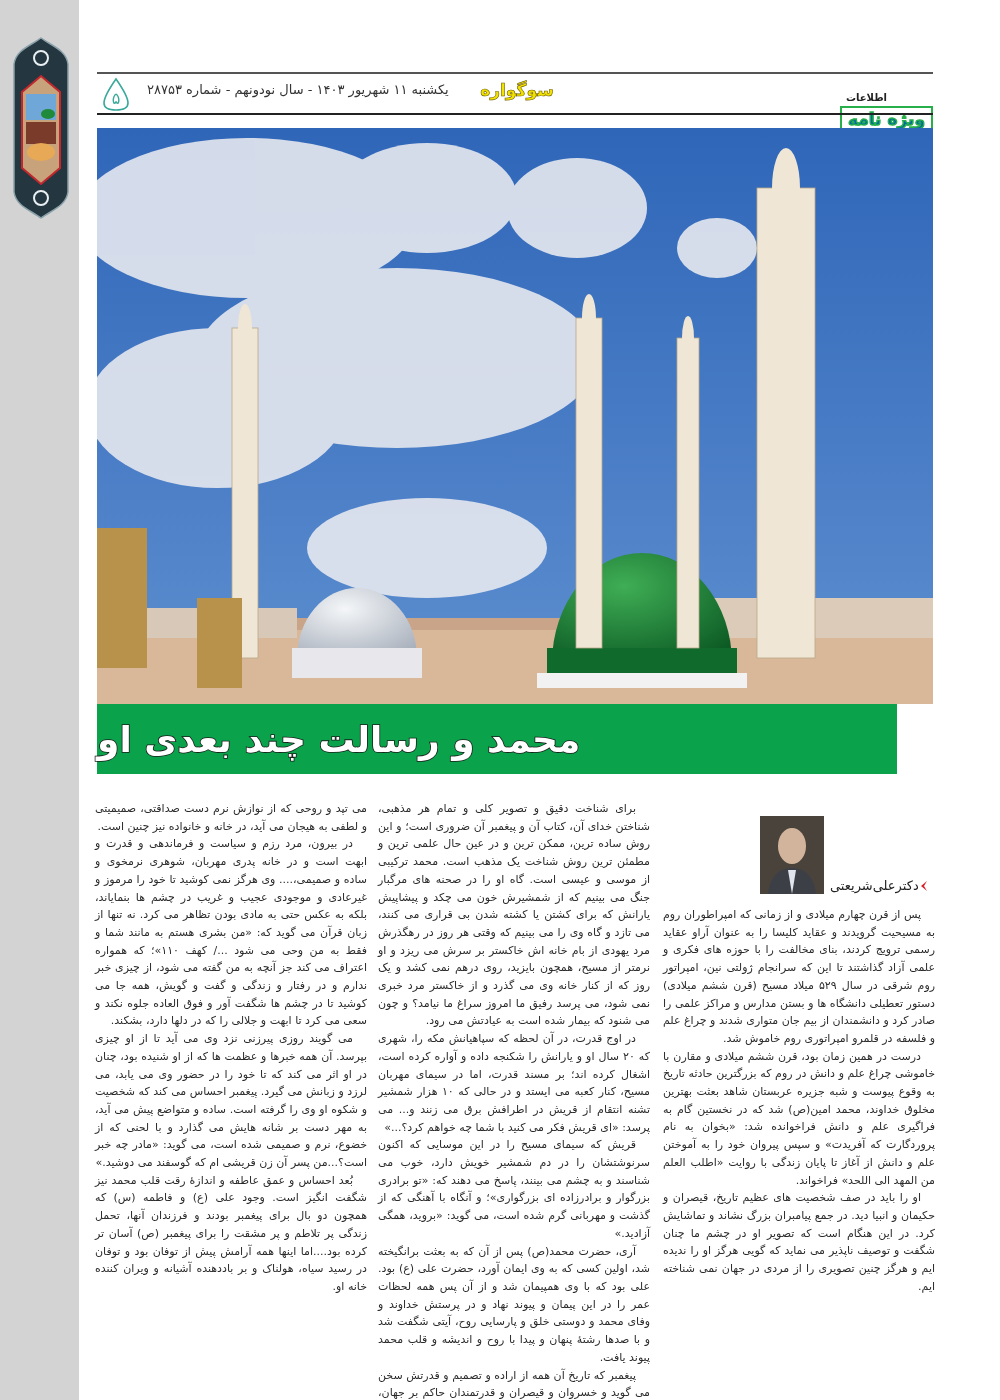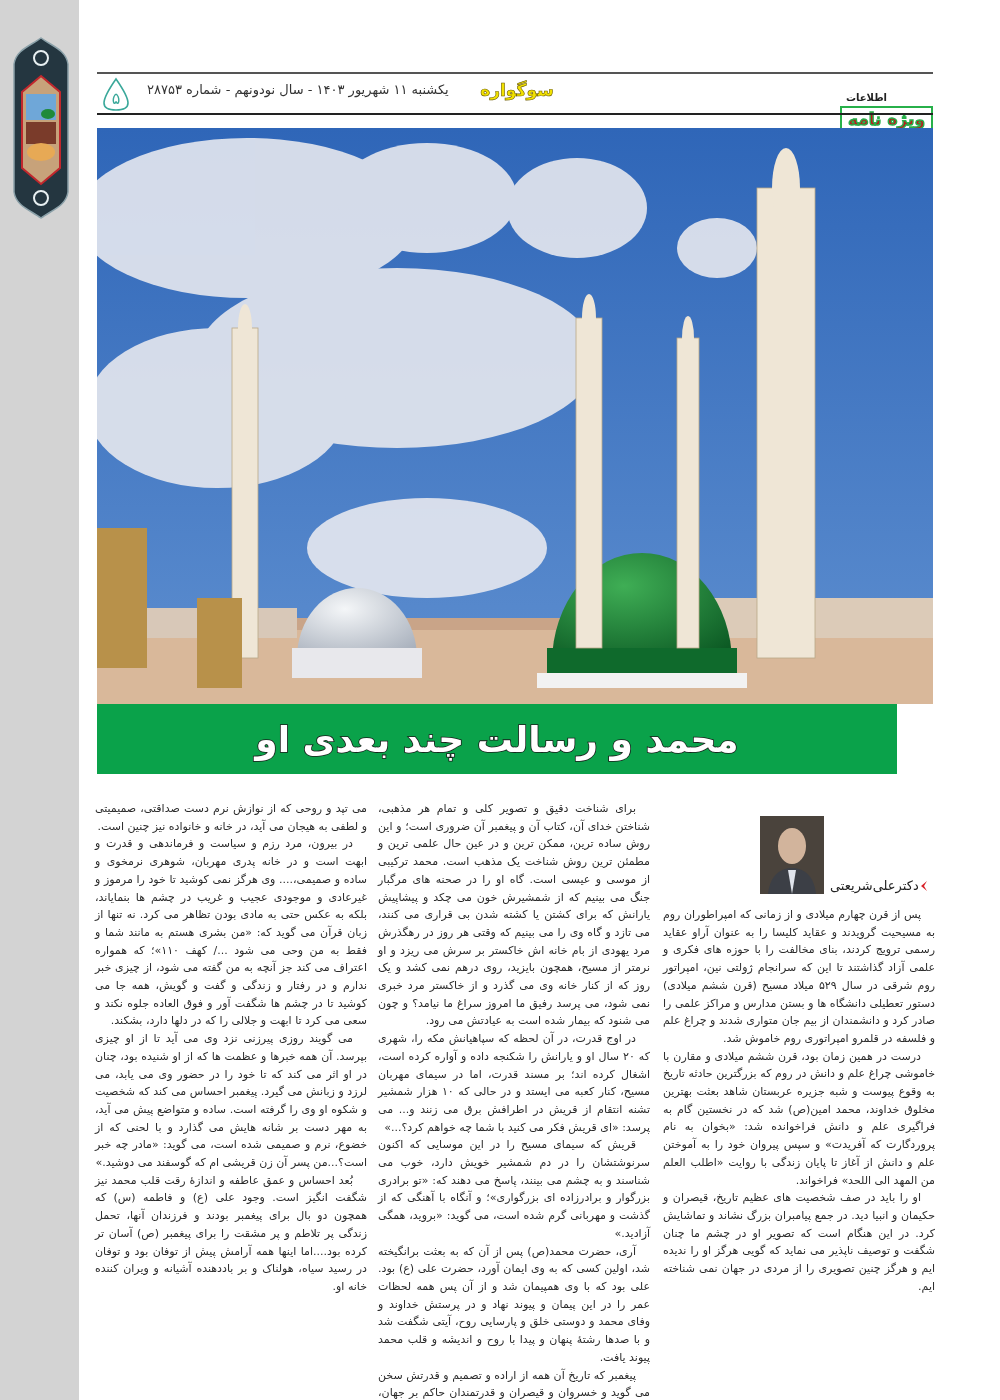--- a/index.html
+++ b/index.html
@@ -9,25 +9,25 @@
   .emblem { position:absolute; left:12px; top:36px; width:58px; height:184px; }
   .header { position:absolute; left:97px; top:72px; width:836px; height:44px; }
   .rule-top { position:absolute; left:0; right:0; top:0; height:2px; background:#555; }
   .rule-bot { position:absolute; left:0; right:0; top:41px; height:2px; background:#222; }
   .page-num { position:absolute; left:4px; top:5px; width:30px; height:34px; }
   .date-line { position:absolute; left:50px; top:10px; font-size:13px; direction:rtl; color:#333; white-space:nowrap; }
   .section-name { position:absolute; left:380px; top:8px; width:80px; text-align:center; font-size:17px; font-weight:bold; color:#f2e200;
                   -webkit-text-stroke:0.6px #6b5a00; direction:rtl; }
   .brand { position:absolute; right:0; top:20px; width:100px; height:40px; direction:rtl; }
   .brand-sup { position:absolute; right:46px; top:0; font-size:10px; font-weight:bold; color:#222; }
-  .brand-main { position:absolute; right:0; top:14px; padding:0 6px; font-size:17px; font-weight:bold; color:#b91c1c;
+  .brand-main { position:absolute; right:0; top:14px; padding:0 6px; font-size:17px; font-weight:bold; color:#0369a1;
                 border:2px solid #27b04a; -webkit-text-stroke:1.4px #27b04a; line-height:22px; letter-spacing:1px; }
   .photo { position:absolute; left:97px; top:128px; width:836px; height:576px; overflow:hidden; }
   .headline-bar { position:absolute; left:97px; top:704px; width:800px; height:70px; background:#0aa24a; display:flex;
-                  align-items:center; justify-content:center; }
+                  align-items:center; justify-content:flex-start; }
   .headline { color:#fff; font-size:36px; font-weight:bold; direction:rtl; -webkit-text-stroke:1.6px #1a1a1a; paint-order:stroke fill;
               letter-spacing:0.5px; }
   .col { position:absolute; top:800px; width:272px; direction:rtl; text-align:justify; font-size:11px; line-height:17.7px; color:#2b2b2b; }
   .col p { margin:0; text-indent:14px; }
   .col-right { left:663px; top:906px; }
   .col-mid { left:378px; }
   .col-left { left:95px; }
   .author-box { position:absolute; left:760px; top:816px; width:64px; height:78px; background:#3a3530; }
   .author-name { position:absolute; left:830px; top:878px; font-size:13px; direction:rtl; color:#222; white-space:nowrap; }
   .author-arrow { position:absolute; left:918px; top:880px; width:12px; height:12px; }

